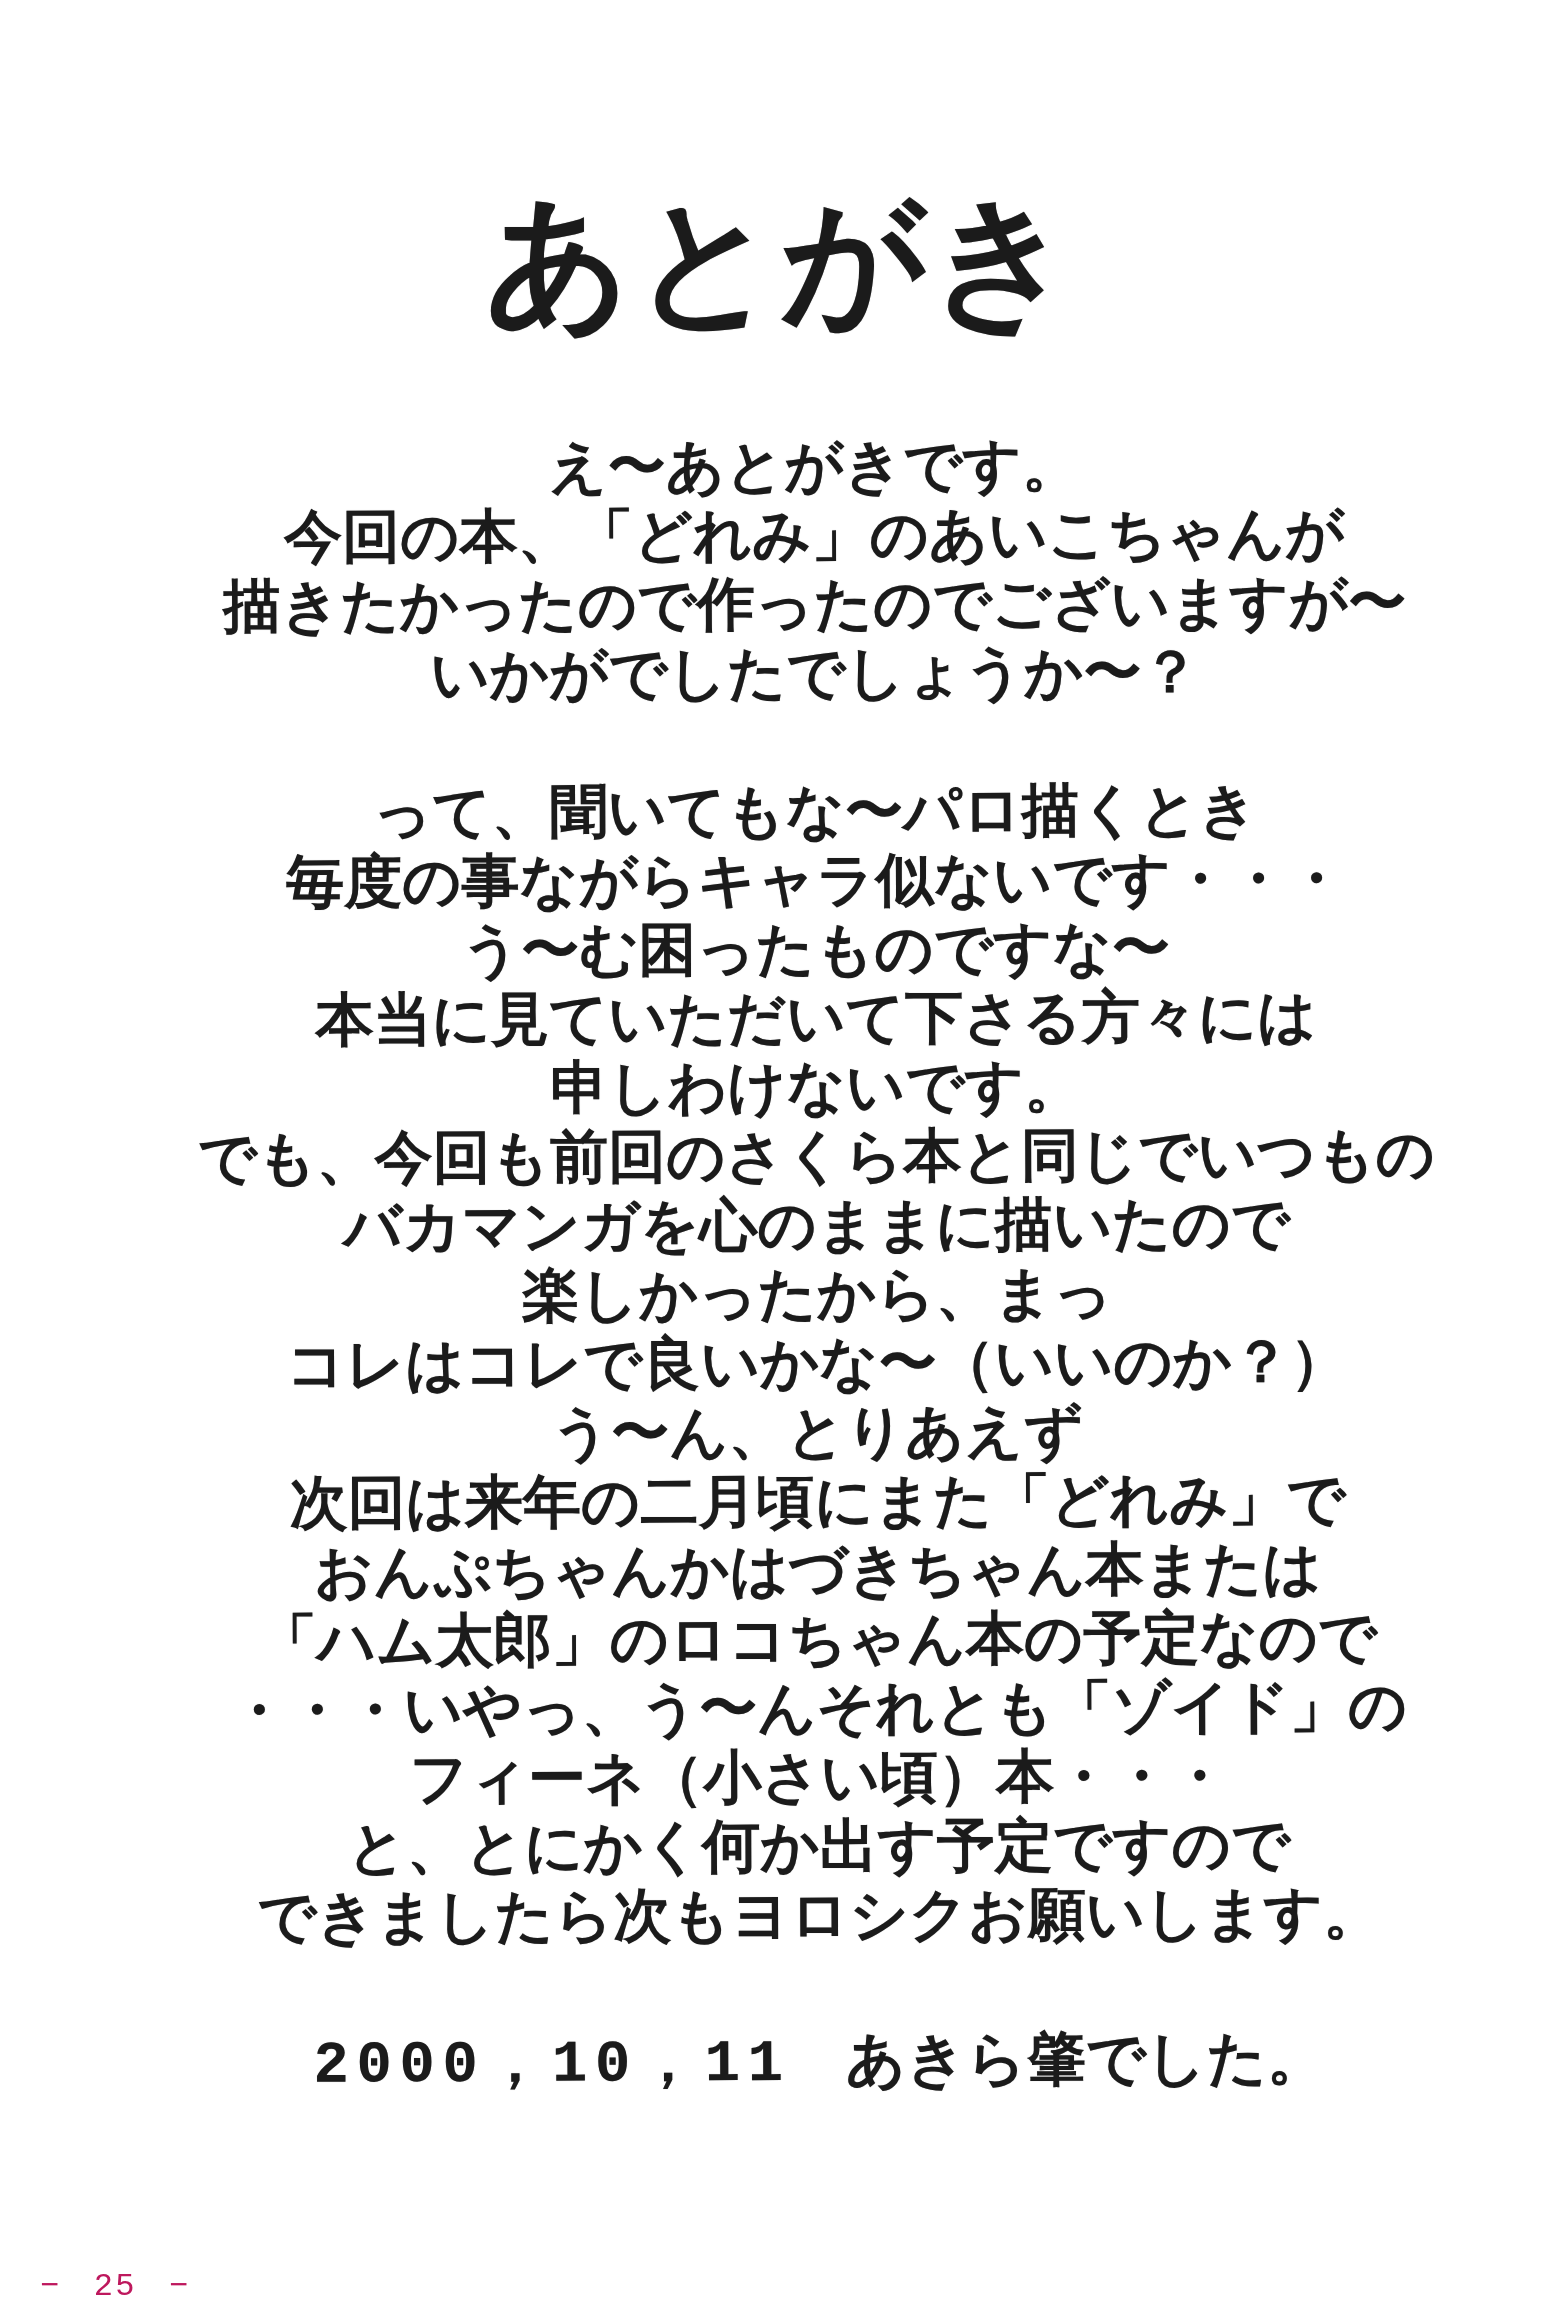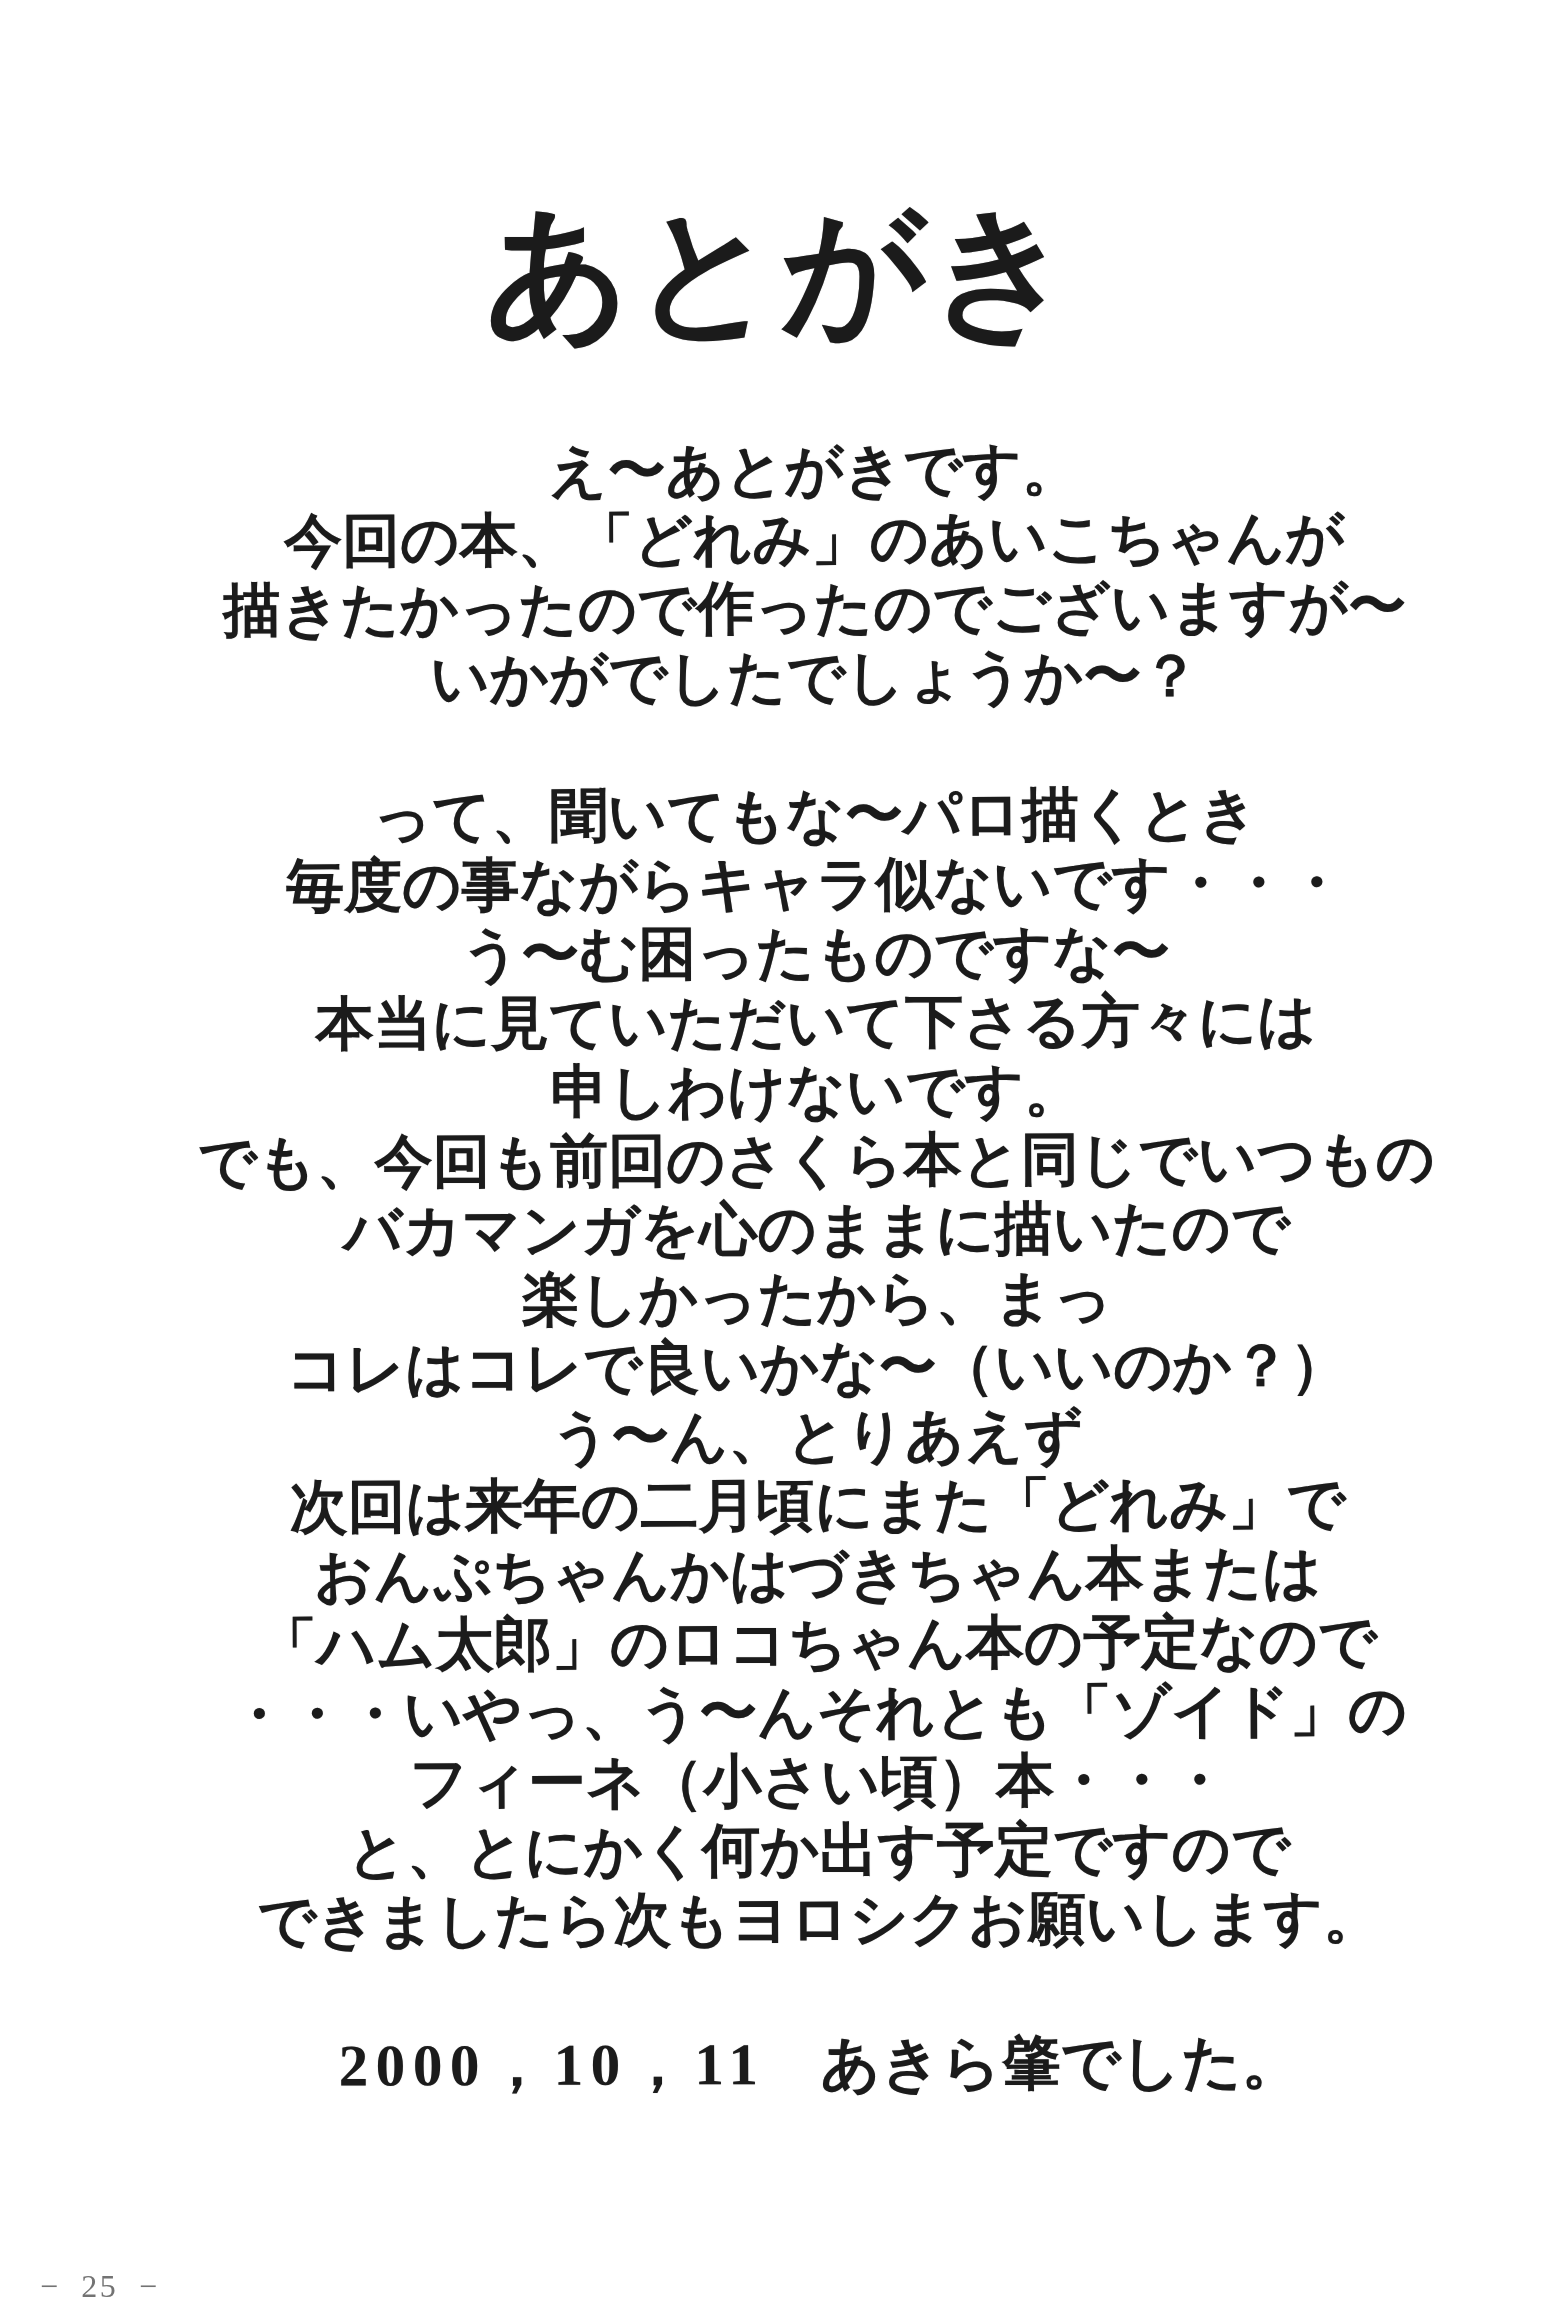--- a/index.html
+++ b/index.html
@@ -11,21 +11,21 @@
     height: 2319px;
     background: #ffffff;
     overflow: hidden;
   }
   .page {
     position: relative;
     width: 1567px;
     height: 2319px;
     background: #ffffff;
     color: #1b1b1b;
-    font-family: Liberation Serif, serif;
+    font-family: Liberation Mono, monospace;
     font-weight: bold;
     overflow: hidden;
   }
   .content {
     transform: rotate(-0.2deg);
     transform-origin: 50% 50%;
   }
   .title {
     margin: 185px 0 0 0;
     text-align: center;
@@ -63,21 +63,21 @@
     letter-spacing: 7.6px;
   }
   .page-number {
     position: absolute;
     left: 40px;
     top: 2268px;
     font-size: 32px;
     font-weight: normal;
     letter-spacing: 2.3px;
     word-spacing: 10.7px;
-    color: #737373;
+    color: #be185d;
   }
 </style>
 </head>
 <body>
 
 <div class="page">
   <div class="content">
     <h1 class="title">あとがき</h1>
 
     <div class="body-block">

